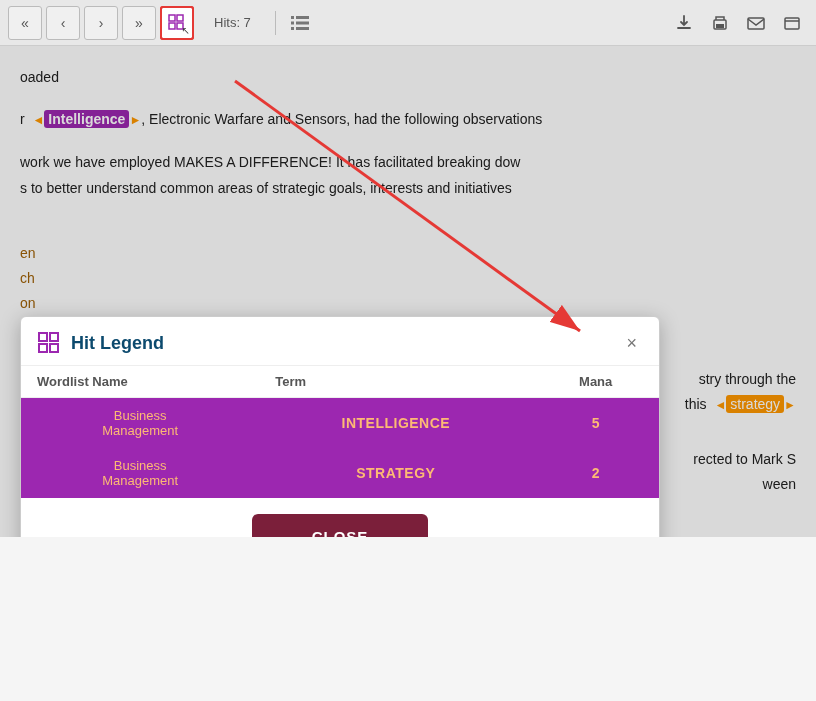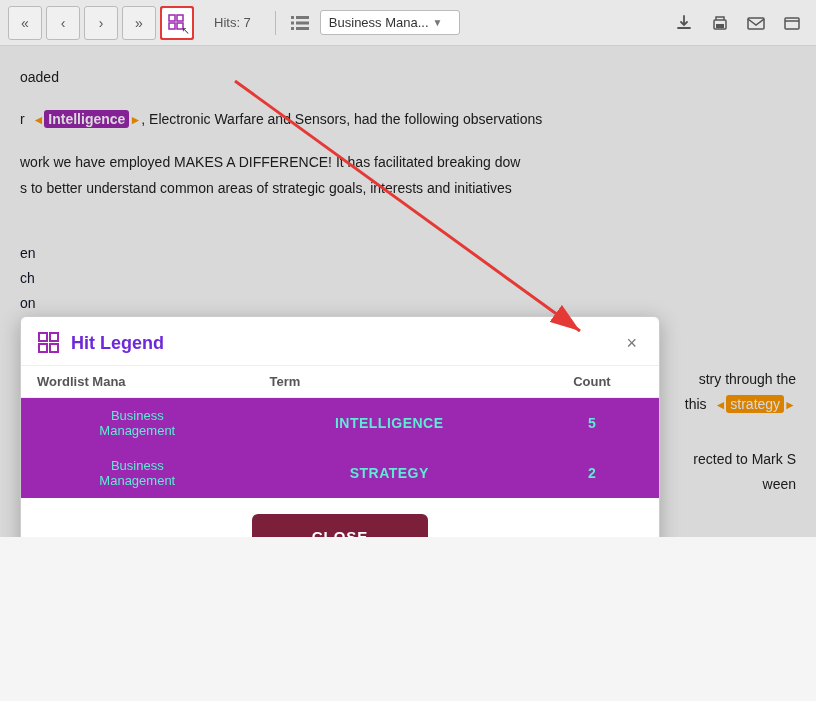--- a/index.html
+++ b/index.html
@@ -175,21 +175,21 @@
       height: 24px;
       display: flex;
       align-items: center;
       justify-content: center;
       color: #9c27b0;
       font-size: 18px;
     }
     .dialog-title {
       font-size: 18px;
       font-weight: 600;
-      color: #6d28d9;
+      color: #0c4a6e;
     }
     .dialog-close-btn {
       background: none;
       border: none;
       font-size: 18px;
       color: #777;
       cursor: pointer;
       line-height: 1;
       padding: 2px 6px;
     }
@@ -214,21 +214,21 @@
     .legend-table td {
       padding: 10px 16px;
       font-size: 14px;
       text-align: center;
       color: #fff;
     }
     .legend-table tr.row-purple {
       background: #9c27b0;
     }
     .legend-table tr.row-purple td {
-      color: #5eead4;
+      color: #fdba74;
     }
     .legend-table td.col-wordlist {
       text-align: center;
       font-size: 13px;
     }
     .legend-table td.col-term {
       font-weight: bold;
       letter-spacing: 0.5px;
     }
     .legend-table td.col-count {
@@ -283,24 +283,20 @@
     <svg width="18" height="14" viewBox="0 0 18 14">
       <rect x="0" y="0" width="3" height="3" fill="#777"></rect>
       <rect x="5" y="0" width="13" height="3" fill="#777"></rect>
       <rect x="0" y="5.5" width="3" height="3" fill="#777"></rect>
       <rect x="5" y="5.5" width="13" height="3" fill="#777"></rect>
       <rect x="0" y="11" width="3" height="3" fill="#777"></rect>
       <rect x="5" y="11" width="13" height="3" fill="#777"></rect>
     </svg>
   </button>
 
-  <button class="dropdown-btn">
-    <span>Business Mana...</span>
-    <span class="dropdown-arrow">▼</span>
-  </button>
 
   <div style="flex:1"></div>
 
   <button class="toolbar-icon-btn">
     <svg width="20" height="20" viewBox="0 0 20 20">
       <path d="M10 3v9M7 9l3 3 3-3M4 15h12" stroke="#555" stroke-width="1.8" fill="none" stroke-linecap="round"></path>
     </svg>
   </button>
   <button class="toolbar-icon-btn">
     <svg width="20" height="20" viewBox="0 0 20 20">
@@ -338,21 +334,21 @@
 
   <div style="position:absolute; bottom: 120px; right: 20px; font-size:14px; color:#222; text-align:right; line-height:1.8;">
     <div>stry through the</div>
     <div>this &nbsp;<span class="arrow-indicator">◄</span><span class="highlight-orange">strategy</span><span class="arrow-indicator">►</span></div>
   </div>
   <div style="position:absolute; bottom: 40px; right: 20px; font-size:14px; color:#222; text-align:right; line-height:1.8;margin-top:44px;">
     <div>rected to Mark S</div>
     <div>ween</div>
   </div>
 
-  <div style="position:absolute; top: 195px; left: 20px; font-size:14px; color:#0f172a; line-height:1.8;">
+  <div style="position:absolute; top: 195px; left: 20px; font-size:14px; color:#a16207; line-height:1.8;">
     <div>en</div>
     <div>ch</div>
     <div>on</div>
     <div>ng</div>
   </div>
 
   <div class="modal-backdrop"></div>
 
   <svg class="red-arrow-svg">
 
@@ -377,23 +373,23 @@
           </svg>
         </div>
         <span class="dialog-title">Hit Legend</span>
       </div>
       <button class="dialog-close-btn">×</button>
     </div>
 
     <table class="legend-table">
       <thead>
         <tr>
-          <th>Wordlist Mana</th>
+          <th>Wordlist Name</th>
           <th>Term</th>
-          <th class="col-count">Count</th>
+          <th class="col-count">Mana</th>
         </tr>
       </thead>
       <tbody>
         <tr class="row-purple">
           <td class="col-wordlist">Business<br>Management</td>
           <td class="col-term">INTELLIGENCE</td>
           <td class="col-count">5</td>
         </tr>
         <tr class="row-purple">
           <td class="col-wordlist">Business<br>Management</td>

